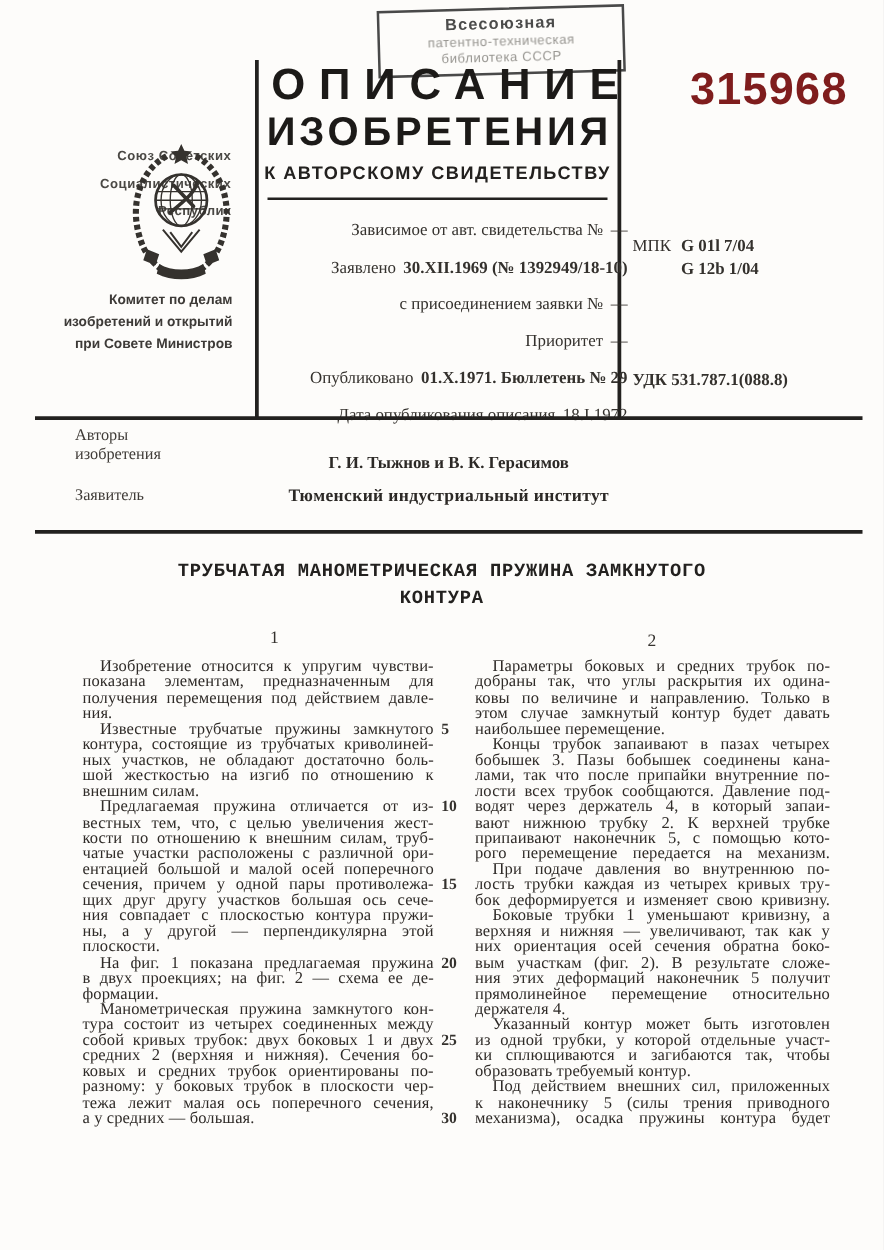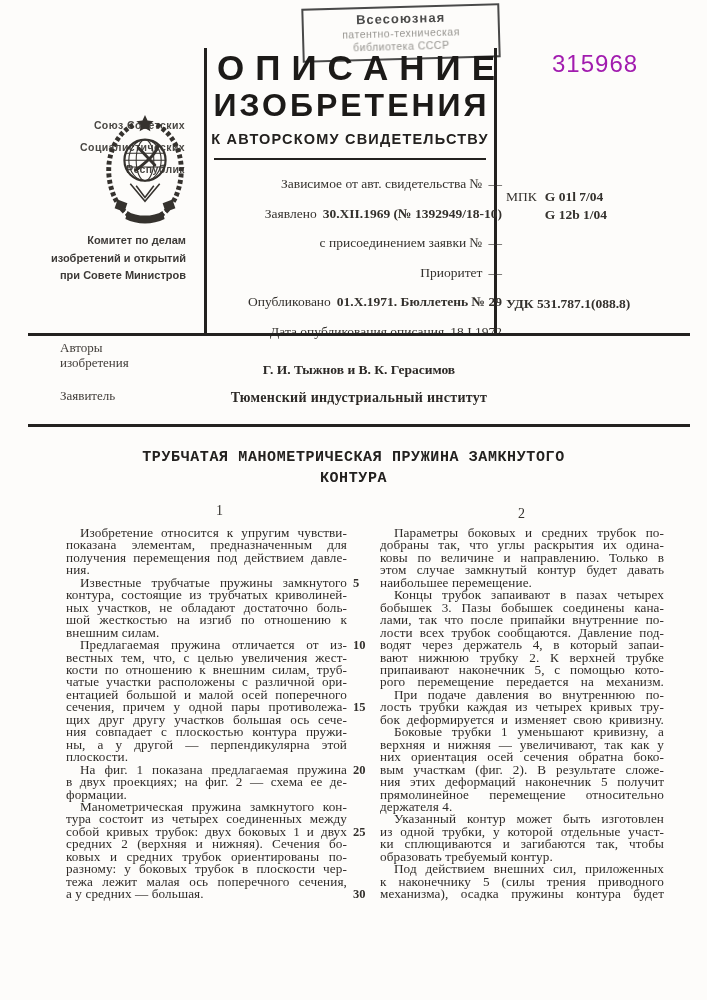--- a/index.html
+++ b/index.html
@@ -51,22 +51,22 @@
   .doc2{top:87px;font-size:32px;letter-spacing:3px;text-indent:3px;}
   .doc-sub{position:absolute;left:206px;top:131px;width:288px;text-align:center;
     font-family:"Liberation Sans", sans-serif;font-weight:bold;font-size:14.5px;
     letter-spacing:1.2px;color:#23211f;}
   .fields{position:absolute;left:232px;top:176px;width:270px;text-align:right;}
   .field{font-size:13.5px;color:#34312d;margin-bottom:13.5px;white-space:nowrap;}
   .field .value{margin-left:6px;}
   .field:nth-child(2) .value,.field:nth-child(5) .value{font-weight:bold;}
   
   .patent-number{position:absolute;left:552px;top:50px;
-    font-family:"Liberation Sans", sans-serif;font-weight:normal;
-    font-size:24px;letter-spacing:1px;color:#a21caf;}
+    font-family:"Liberation Sans", sans-serif;font-weight:bold;
+    font-size:36px;letter-spacing:1px;color:#7f1d1d;}
   .mpk{position:absolute;left:506px;top:188px;font-size:13.5px;color:#34312d;line-height:18px;}
   .mpk .codes{display:inline-block;vertical-align:top;font-weight:bold;margin-left:8px;}
   .udk{position:absolute;left:506px;top:296px;font-size:13.5px;font-weight:bold;color:#34312d;}
   
   .authors-label{position:absolute;left:60px;top:340px;font-size:13px;color:#403c38;line-height:15px;}
   .authors-name{position:absolute;left:174px;top:362px;width:370px;text-align:center;
     font-size:13.5px;font-weight:bold;color:#2c2926;}
   .applicant-label{position:absolute;left:60px;top:388px;font-size:13px;color:#403c38;}
   .applicant-name{position:absolute;left:174px;top:390px;width:370px;text-align:center;
     font-size:14px;font-weight:bold;color:#2c2926;letter-spacing:.3px;}

